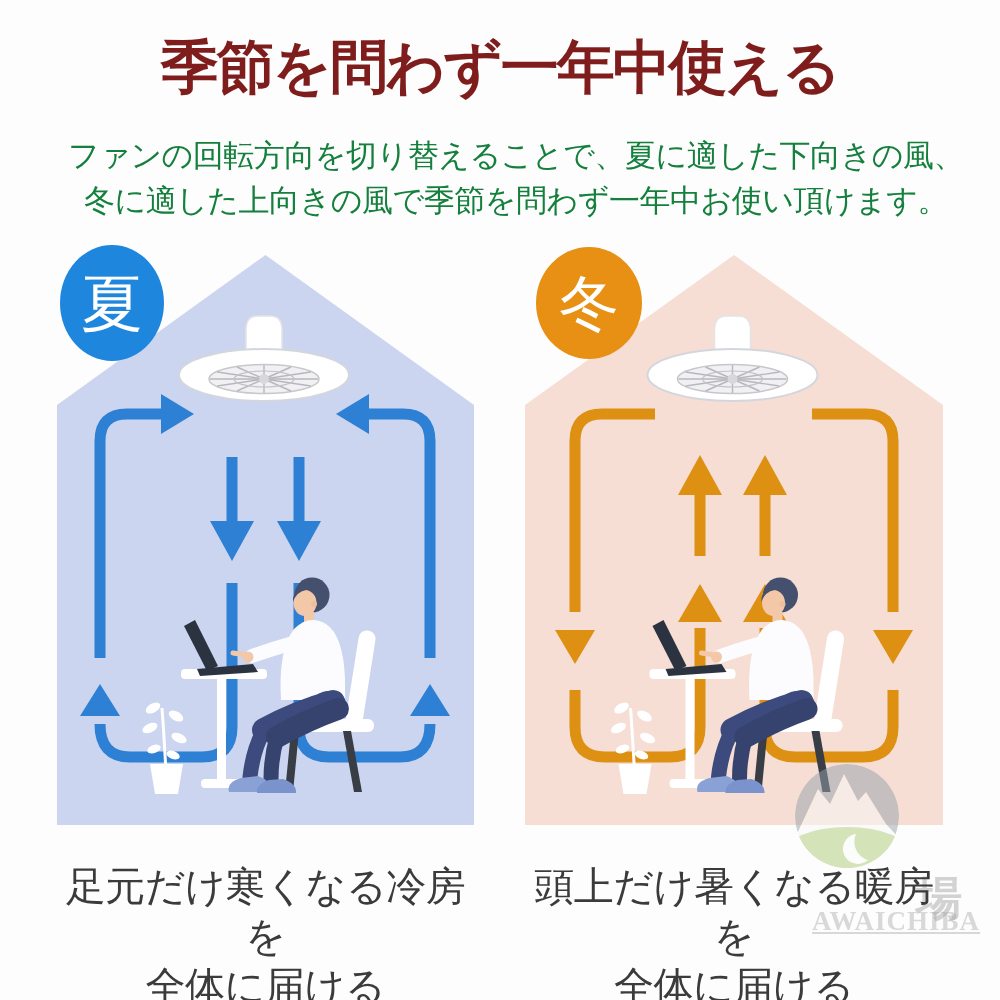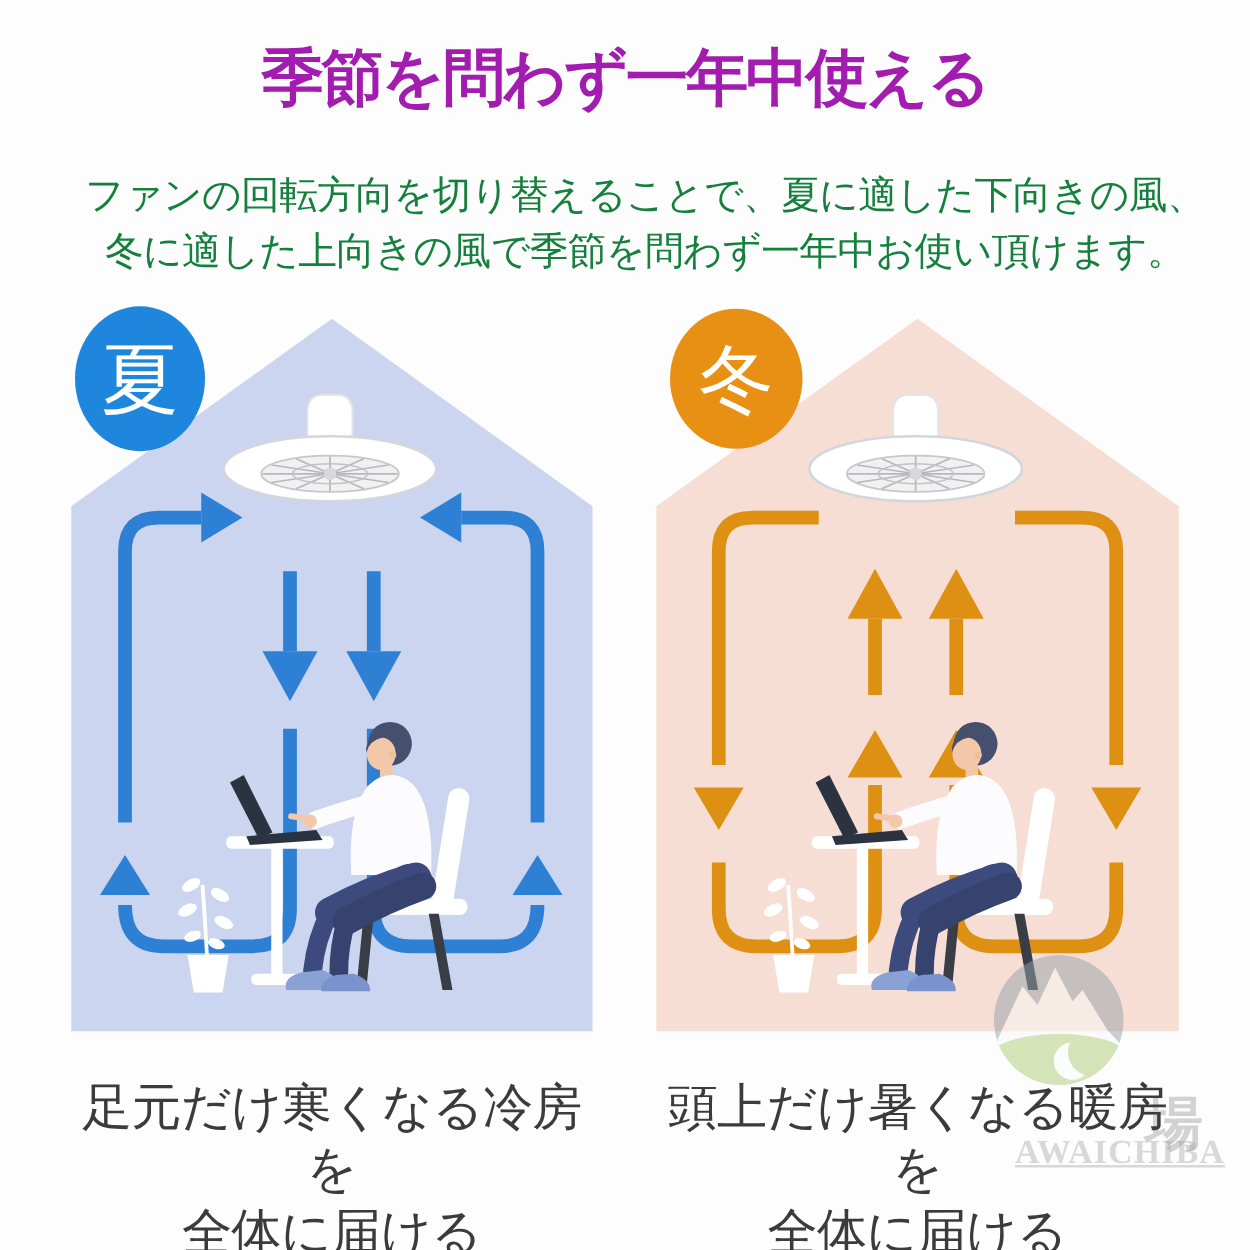--- a/index.html
+++ b/index.html
@@ -1,19 +1,19 @@
 <!DOCTYPE html>
 <html><head>
 <meta charset="utf-8">
 <style>
   html,body{margin:0;padding:0;}
   body{font-family:"Liberation Sans","DejaVu Sans",sans-serif;background:#ffffff;}
   .canvas{position:relative;width:1000px;height:1000px;background:#fdfdfd;overflow:hidden;}
   .title{position:absolute;top:34px;left:0;width:1000px;margin:0;text-align:center;
-         font-size:50px;font-weight:700;letter-spacing:-2px;color:#a21caf;line-height:1.15;}
+         font-size:58px;font-weight:700;letter-spacing:-2px;color:#7f1d1d;line-height:1.15;}
   .sub{position:absolute;left:0;width:1000px;margin:16px;text-align:center;
        font-size:31px;font-weight:400;color:#15803d;letter-spacing:-0.5px;}
   .sub1{top:119px;}
   .sub2{top:164px;}
   .art{position:absolute;top:0;left:0;}
   .caption{position:absolute;top:861px;width:417px;text-align:center;
            font-size:40px;line-height:50px;color:#3b3b3b;letter-spacing:-0.5px;}
   .caption-left{left:57px;}
   .caption-right{left:525px;width:418px;}
   .wm-kanji{position:absolute;left:916px;top:868px;font-size:46px;font-weight:700;

